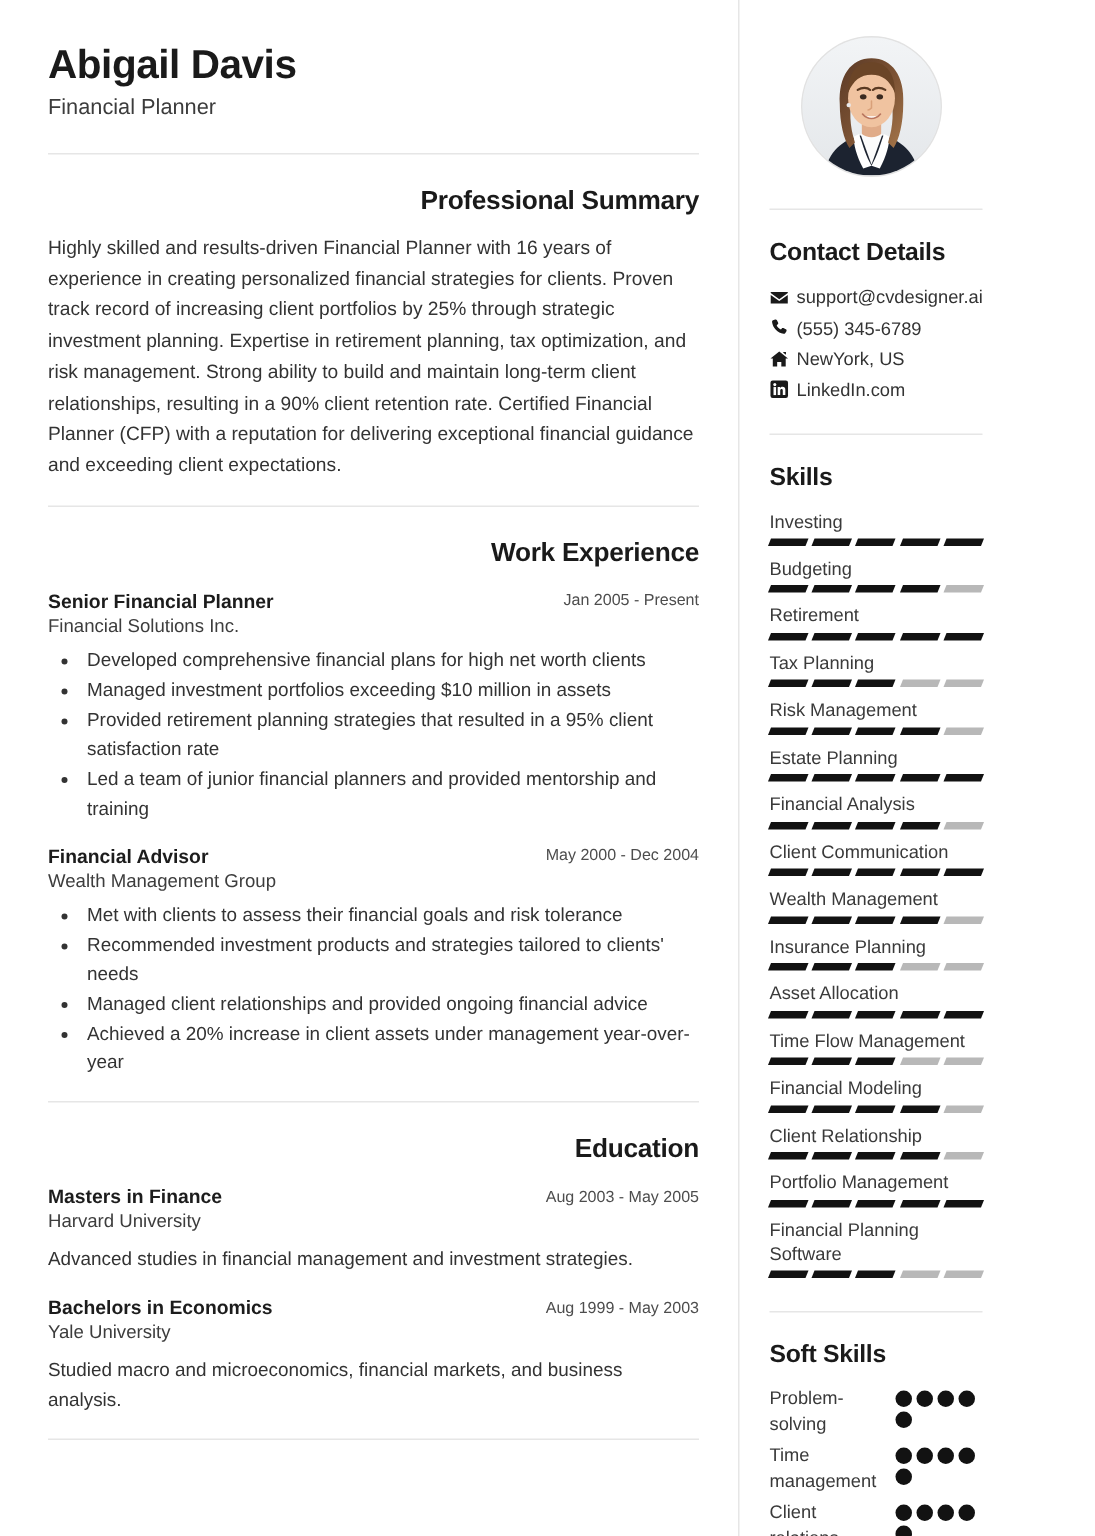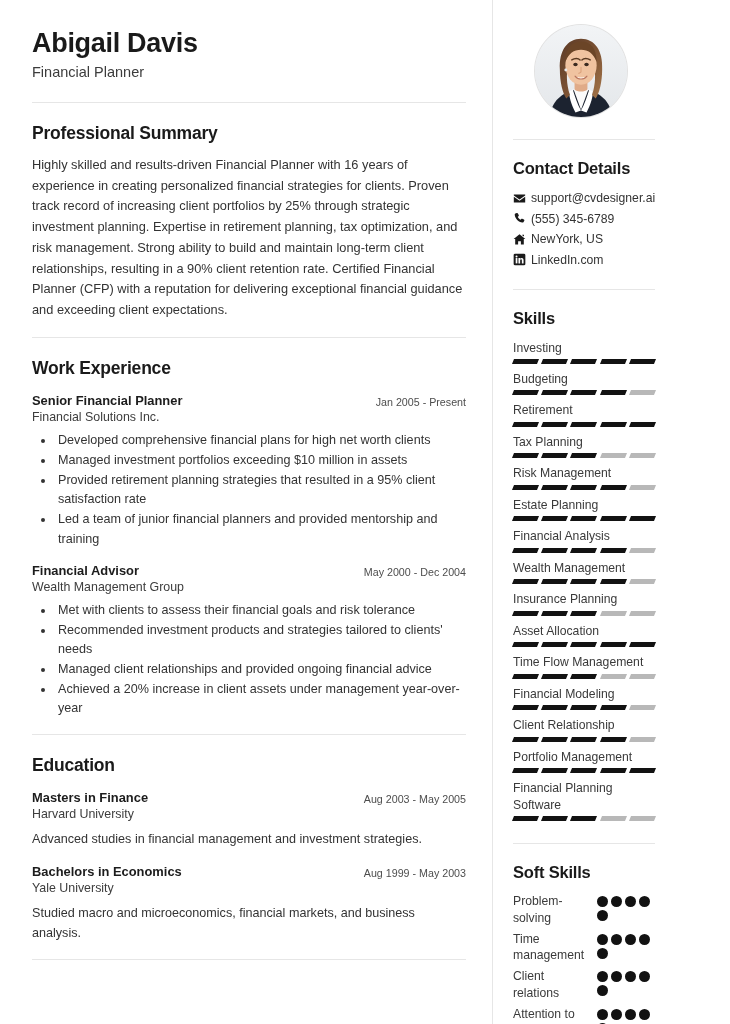--- a/index.html
+++ b/index.html
@@ -48,36 +48,37 @@
     border: 0;
     margin: 22px 0 0 0;
   }
   .hr.tight { margin-top: 16px; }
 
   .section-title {
     font-size: 17.5px;
     font-weight: bold;
     color: #1a1a1a;
     letter-spacing: -0.2px;
+    text-align: right;
   }
   .section { margin-top: 20px; }
 
   .summary-text {
     font-size: 12.8px;
     line-height: 1.62;
     color: #333333;
     margin-top: 11px;
     text-align: left;
   }
 
   
   .entry { margin-top: 14px; }
   .entry-head {
     display: flex;
-    align-items: flex-end;
+    align-items: center;
     justify-content: space-between;
   }
   .entry-role {
     font-size: 12.9px;
     font-weight: bold;
     color: #1c1c1c;
   }
   .entry-date {
     font-size: 10.7px;
     color: #4d4d4d;
@@ -472,20 +473,30 @@
             <div class="skill-name">Financial Analysis</div>
             <div class="skill-bar">
               <span class="seg on"></span>
               <span class="seg on"></span>
               <span class="seg on"></span>
               <span class="seg on"></span>
               <span class="seg"></span>
             </div>
           </div>
           <div class="skill-row">
+            <div class="skill-name">Client Communication</div>
+            <div class="skill-bar">
+              <span class="seg on"></span>
+              <span class="seg on"></span>
+              <span class="seg on"></span>
+              <span class="seg on"></span>
+              <span class="seg on"></span>
+            </div>
+          </div>
+          <div class="skill-row">
             <div class="skill-name">Wealth Management</div>
             <div class="skill-bar">
               <span class="seg on"></span>
               <span class="seg on"></span>
               <span class="seg on"></span>
               <span class="seg on"></span>
               <span class="seg"></span>
             </div>
           </div>
           <div class="skill-row">

